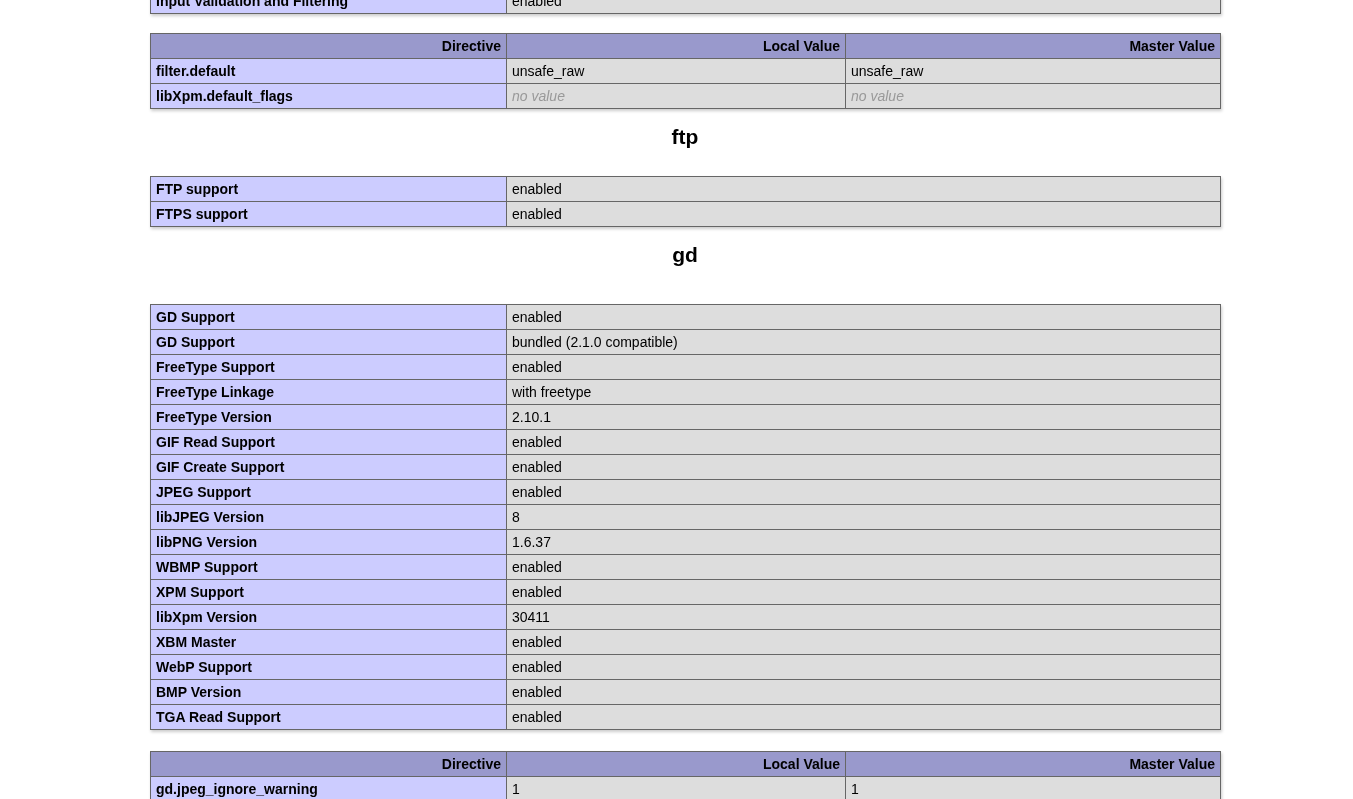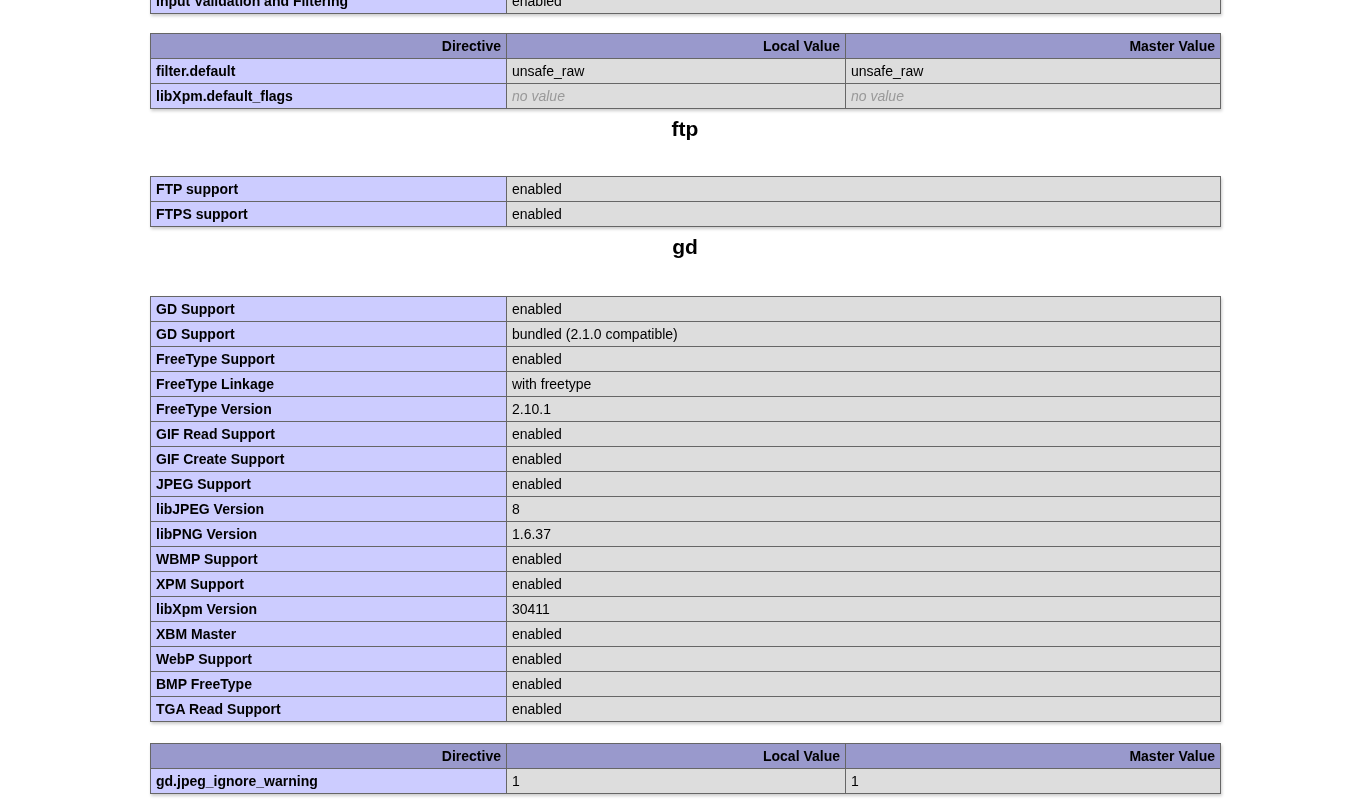--- a/index.html
+++ b/index.html
@@ -58,33 +58,33 @@
     color: var(--novalue);
     font-style: italic;
     margin-top: 28px;
   }
   h2.section {
     font-size: 21px;
     line-height: 23px;
     font-weight: bold;
     text-align: center;
     color: var(--text);
-    margin: 8px;
+    margin: 16px;
   }
   
   .cols2 col:nth-child(1) { width: 356px; }
   .cols2 col:nth-child(2) { width: 714px; }
   .cols3 col:nth-child(1) { width: 356px; }
   .cols3 col:nth-child(2) { width: 339px; }
   .cols3 col:nth-child(3) { width: 375px; }
   
   [data-name="input-filter-tail-table"]  { margin-top: -12px; }
   [data-name="filter-directives-table"]  { margin-top: 19px; }
   [data-name="section-heading-ftp"]      { margin-top: 22px; }
-  [data-name="ftp-table"]                { margin-top: 36px; }
+  [data-name="ftp-table"]                { margin-top: 28px; }
   [data-name="section-heading-gd"]       { margin-top: 21px; }
   [data-name="gd-table"]                 { margin-top: 38px; }
   [data-name="gd-directives-table"]      { margin-top: 21px; }
 </style>
 </head>
 <body>
 
 <main class="content" data-name="phpinfo-content">
     <table class="info cols2" data-name="input-filter-tail-table">
       <colgroup>
@@ -202,21 +202,21 @@
         </tr>
         <tr data-name="table-row">
           <td class="label" data-name="directive-cell">XBM Master</td>
           <td class="value" data-name="value-cell">enabled</td>
         </tr>
         <tr data-name="table-row">
           <td class="label" data-name="directive-cell">WebP Support</td>
           <td class="value" data-name="value-cell">enabled</td>
         </tr>
         <tr data-name="table-row">
-          <td class="label" data-name="directive-cell">BMP FreeType</td>
+          <td class="label" data-name="directive-cell">BMP Version</td>
           <td class="value" data-name="value-cell">enabled</td>
         </tr>
         <tr data-name="table-row">
           <td class="label" data-name="directive-cell">TGA Read Support</td>
           <td class="value" data-name="value-cell">enabled</td>
         </tr>
       </tbody>
     </table>
     <table class="info cols3" data-name="gd-directives-table">
       <colgroup>

